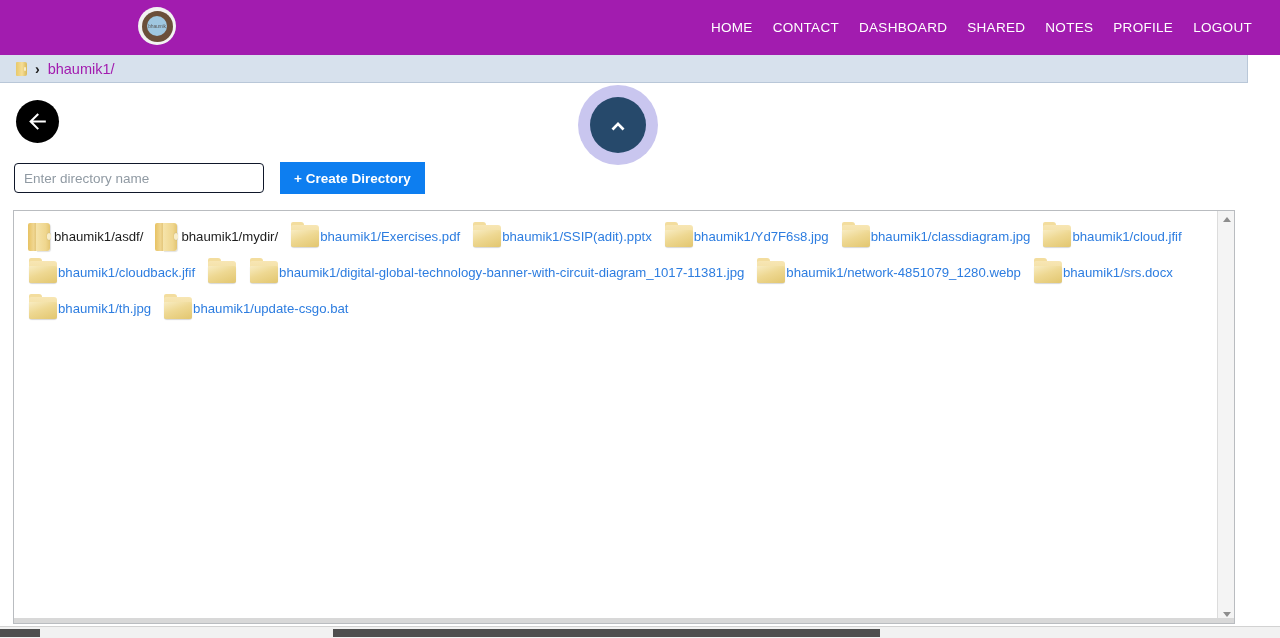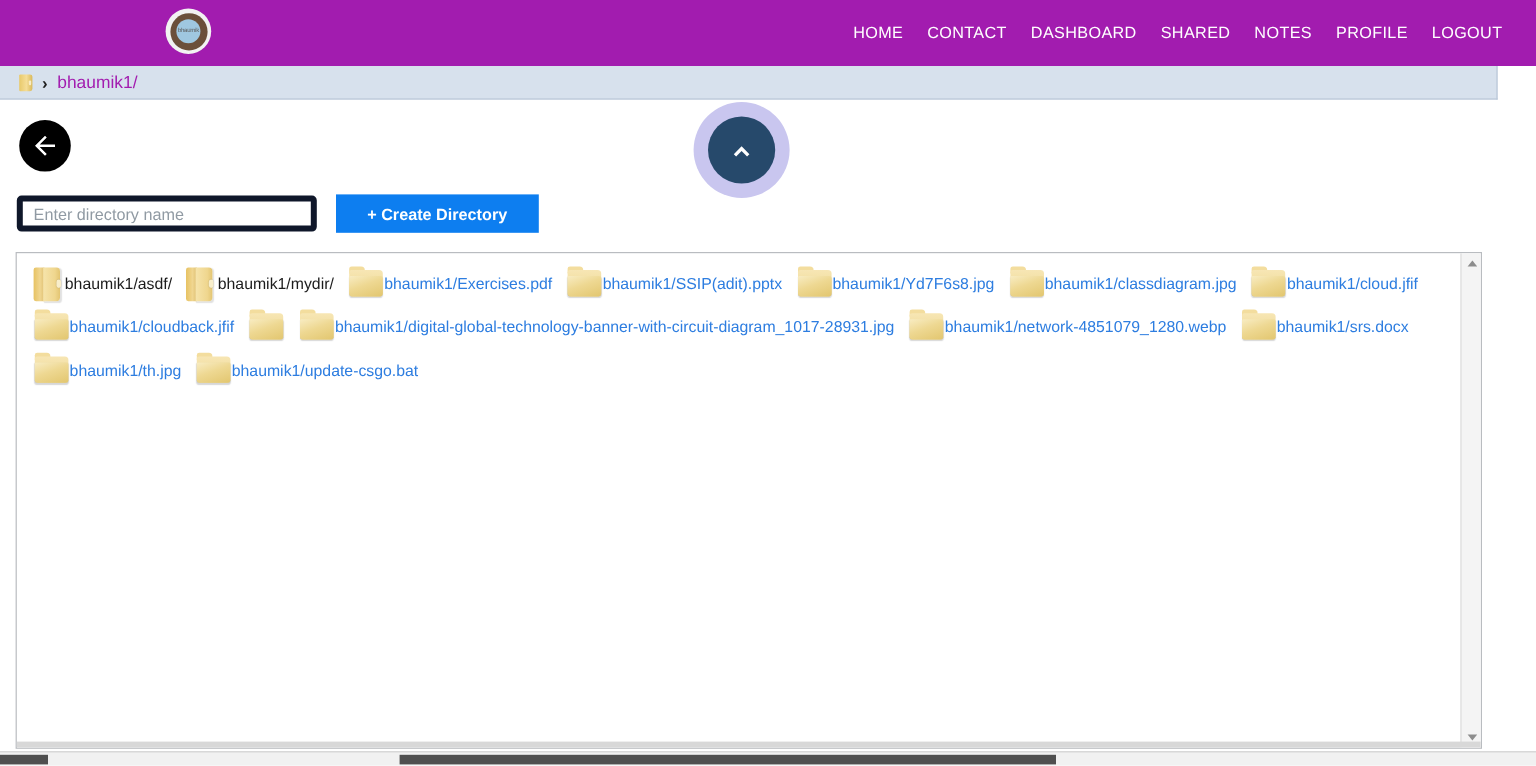--- a/index.html
+++ b/index.html
@@ -138,39 +138,39 @@
     position: relative;
     height: 50px;
     padding-left: 14px;
     display: flex;
     align-items: center;
     gap: 16px;
   }
   .dir-input {
     width: 250px;
     height: 30px;
-    border: 5px solid #0f172a;
+    border: 1px solid #0f172a;
     border-radius: 4px;
     padding: 0 9px;
     font-size: 13.5px;
     color: #8b5cf6;
     outline: none;
     font-family: "Liberation Sans", sans-serif;
     background: #fff;
   }
   .dir-input::placeholder { color: #909aa3; }
   .create-btn {
     height: 32px;
     background: #0d7ef0;
     color: #ffffff;
     border: none;
     border-radius: 0;
     font-size: 13.5px;
     font-weight: bold;
-    padding: 0 26px;
+    padding: 0 14px;
     cursor: pointer;
     font-family: "Liberation Sans", sans-serif;
   }
 
   
   .file-panel {
     position: absolute;
     left: 13px;
     top: 210px;
     width: 1222px;
@@ -431,21 +431,21 @@
             <span class="back"></span>
             <span class="front"></span>
           </span>
         </a>
         <a class="file-item file" href="#">
           <span class="ico-file">
             <span class="tab"></span>
             <span class="back"></span>
             <span class="front"></span>
           </span>
-          <span class="file-label">bhaumik1/digital-global-technology-banner-with-circuit-diagram_1017-28931.jpg</span>
+          <span class="file-label">bhaumik1/digital-global-technology-banner-with-circuit-diagram_1017-11381.jpg</span>
         </a>
         <a class="file-item file" href="#">
           <span class="ico-file">
             <span class="tab"></span>
             <span class="back"></span>
             <span class="front"></span>
           </span>
           <span class="file-label">bhaumik1/network-4851079_1280.webp</span>
         </a>
         <a class="file-item file" href="#">

